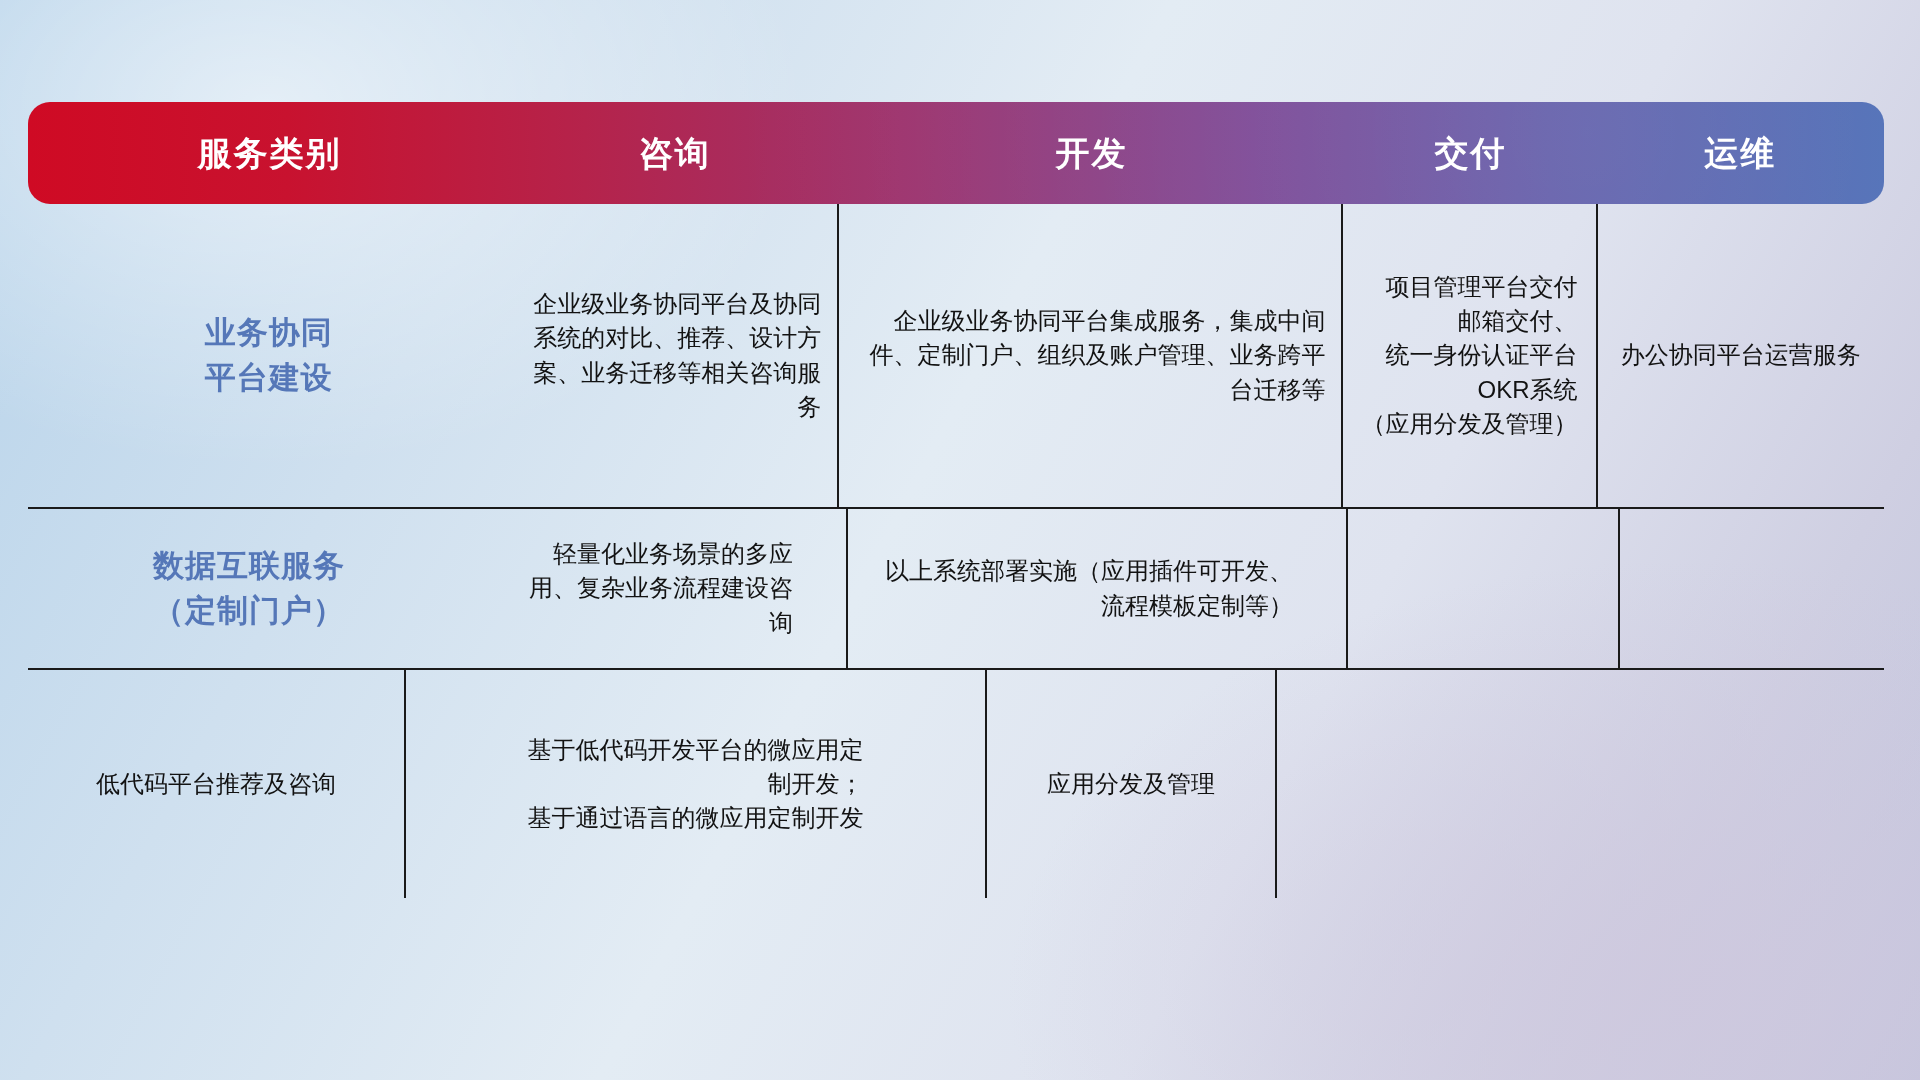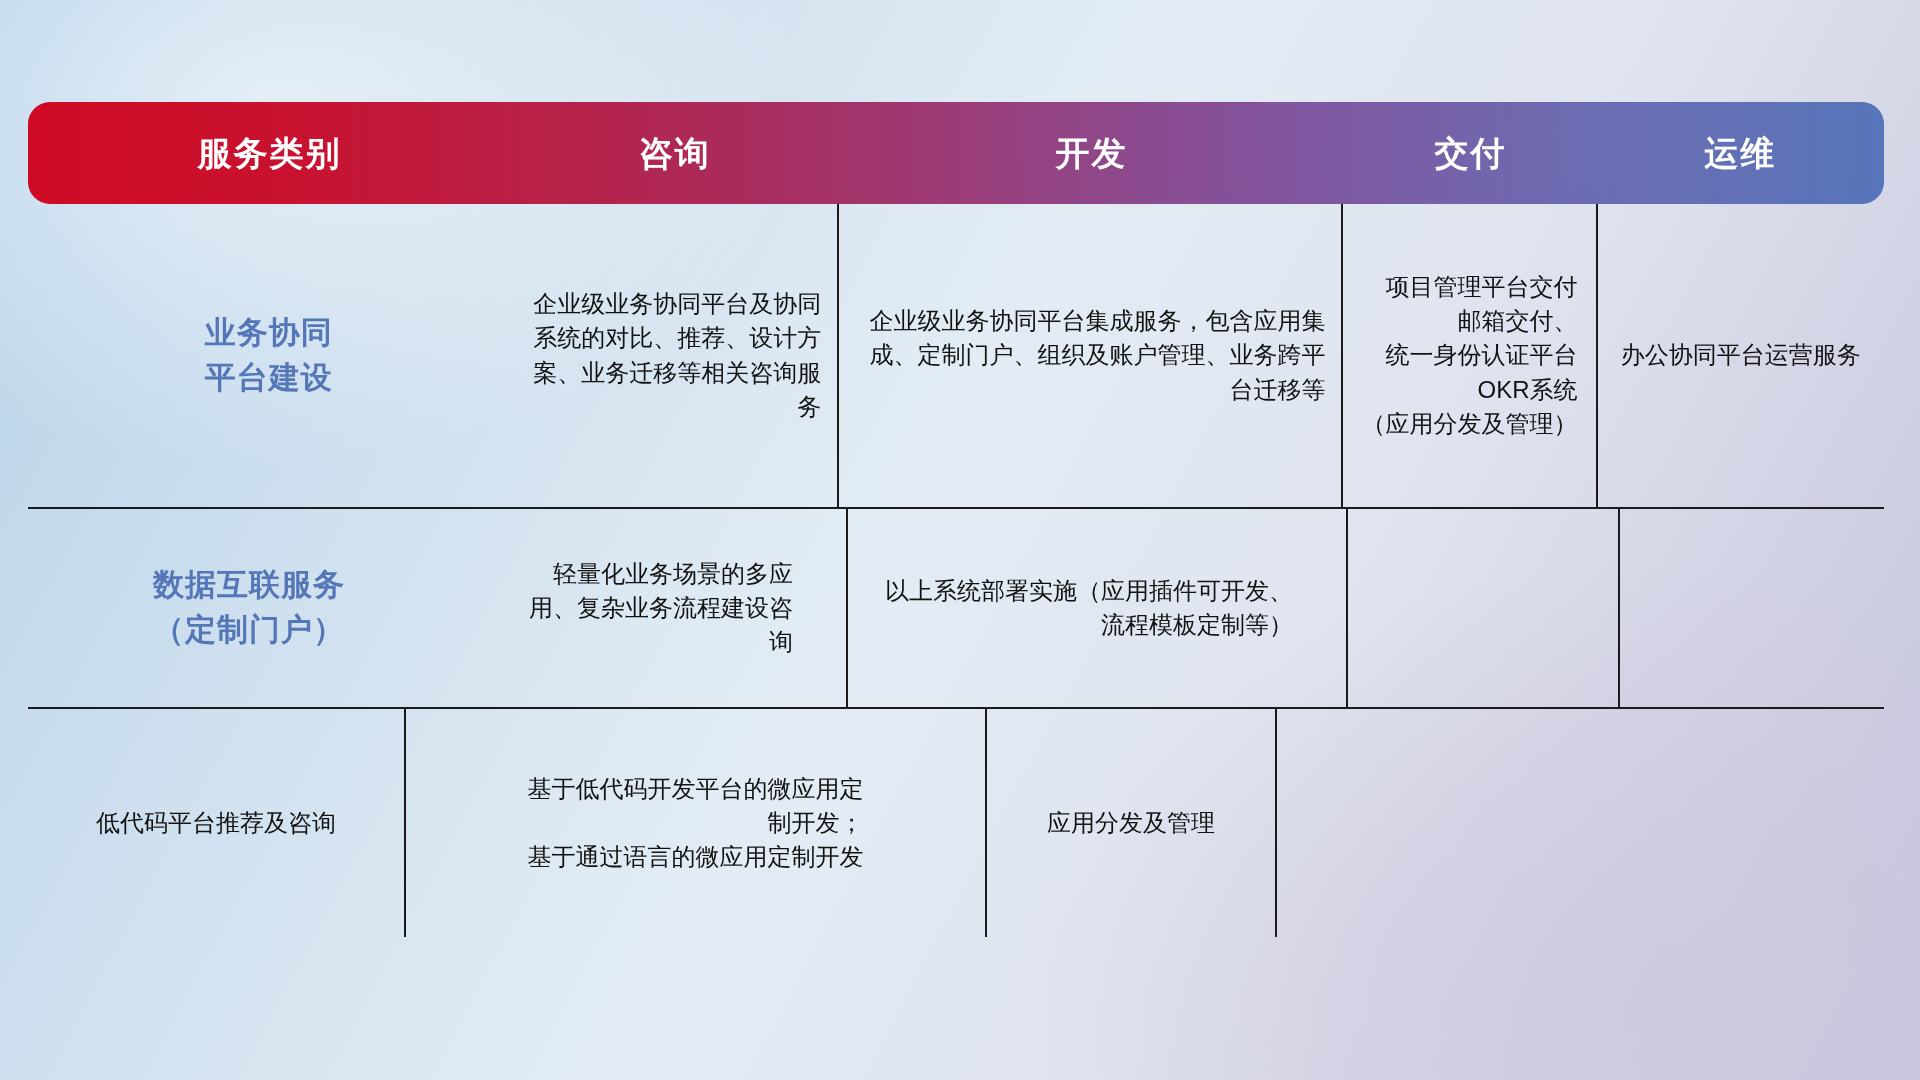--- a/index.html
+++ b/index.html
@@ -60,21 +60,21 @@
     position: relative;
     height: 733px;
   }
 
   .t-row {
     display: flex;
     position: relative;
     align-items: stretch;
   }
   .t-row.r1 { height: 305px; }
-  .t-row.r2 { height: 200px; gap: 37px; }
+  .t-row.r2 { height: 161px; gap: 37px; }
   .t-row.r3 { height: 228px; }
 
   .t-row.r1, .t-row.r2 { border-bottom: 2.5px solid #1a1a1a; }
 
   .cell {
     display: flex;
     align-items: center;
     justify-content: center;
     padding: 22px 16px;
     position: relative;
@@ -129,21 +129,21 @@
       <div class="cell c1">
         <div class="cell-cat">
           <div>业务协同</div>
           <div>平台建设</div>
         </div>
       </div>
       <div class="cell c2">
         <div class="cell-txt">企业级业务协同平台及协同系统的对比、推荐、设计方案、业务迁移等相关咨询服务</div>
       </div>
       <div class="cell c3 bordered">
-        <div class="cell-txt">企业级业务协同平台集成服务，包含应用集成、定制门户、组织及账户管理、业务跨平台迁移等</div>
+        <div class="cell-txt">企业级业务协同平台集成服务，集成中间件、定制门户、组织及账户管理、业务跨平台迁移等</div>
       </div>
       <div class="cell c4 bordered">
         <div class="cell-txt">
           <div>项目管理平台交付</div>
           <div>邮箱交付、</div>
           <div>统一身份认证平台</div>
           <div>OKR系统</div>
           <div>（应用分发及管理）</div>
         </div>
       </div>

